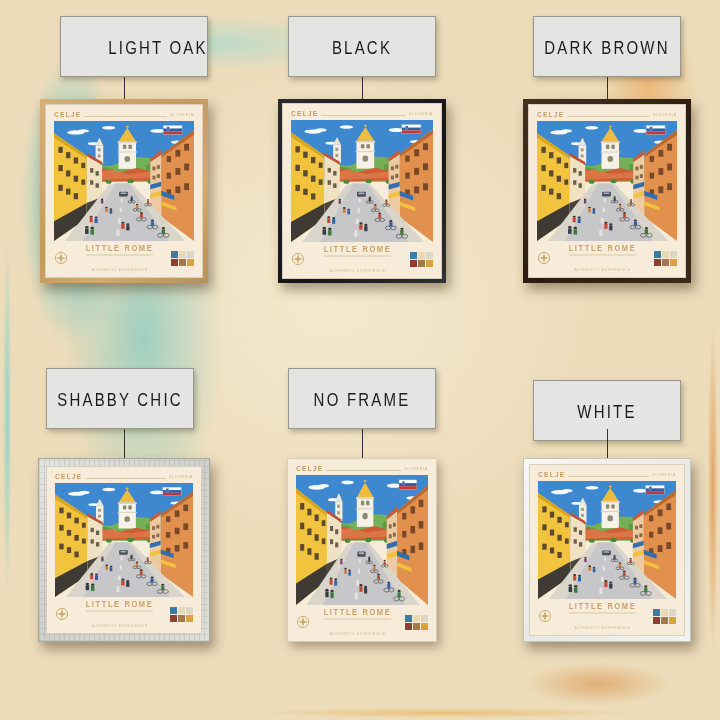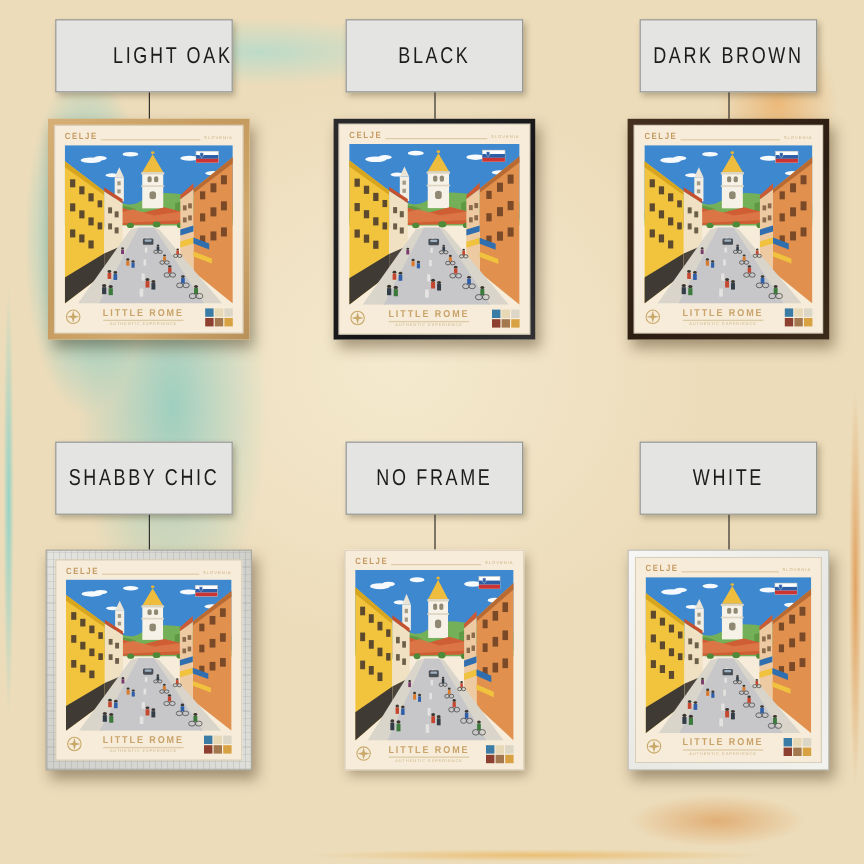--- a/index.html
+++ b/index.html
@@ -51,33 +51,33 @@
     display:flex;flex-direction:column;
     box-shadow:inset 0 0 0 1px rgba(90,70,40,.18);
   }
   .p-head{display:flex;align-items:center;gap:3px;margin:7px 9px 3px 9px;}
   .p-title{color:#c59a62;font-size:6.5px;letter-spacing:1.3px;font-weight:bold;transform:scaleY(1.15);white-space:nowrap;}
   .p-line{flex:1;border-bottom:1px solid #dccba6;height:1px;margin-top:2px;}
   .p-country{color:#cdb384;font-size:3.5px;letter-spacing:.8px;white-space:nowrap;}
   .scene{flex:1;margin:0 9px;display:block;width:calc(100% - 18px);}
   .p-foot{display:flex;align-items:center;margin:3px 9px 6px 9px;gap:4px;}
   .compass{flex:0 0 auto;}
-  .p-foot-mid{flex:1;display:flex;flex-direction:column;align-items:center;gap:1px;min-width:0;}
+  .p-foot-mid{flex:1;display:flex;flex-direction:column;align-items:center;gap:13px;min-width:0;}
   .p-sub{color:#c9a36a;font-size:7.5px;letter-spacing:1.6px;font-weight:bold;border-bottom:1px solid #dccba6;padding-bottom:1px;transform:scaleY(1.1);white-space:nowrap;}
   .p-subsub{color:#cfb88c;font-size:3.4px;letter-spacing:.7px;white-space:nowrap;}
   .swatches{flex:0 0 auto;display:grid;grid-template-columns:repeat(3,7px);grid-auto-rows:7px;gap:1px;}
   .sw{display:block;width:7px;height:7px;}
 </style>
 </head>
 <body>
 
 <div id="canvas">
 
   <div class="cell-group">
-    <div class="label-box" style="left: 46px; top: 16px; padding-left: 48px;">
+    <div class="label-box" style="left: 60px; top: 16px; padding-left: 48px;">
       <span class="label-text">LIGHT OAK</span>
     </div>
     <div class="connector" style="left: 124px; top: 77px; height: 22px;"></div>
     <div class="frame frame-light-oak" style="left: 40px; top: 99px;">
       <div class="poster">
         <div class="p-head">
           <span class="p-title">CELJE</span>
           <span class="p-line"></span>
           <span class="p-country">SLOVENIA</span>
         </div>
@@ -1138,21 +1138,21 @@
               <span class="sw" style="background: rgb(142, 64, 48);"></span>
               <span class="sw" style="background: rgb(163, 120, 78);"></span>
               <span class="sw" style="background: rgb(216, 162, 67);"></span>
             </div>
         </div>
       </div>
     </div>
   </div>
 
   <div class="cell-group">
-    <div class="label-box" style="left: 533px; top: 368px; align-items: center;">
+    <div class="label-box" style="left: 533px; top: 380px; align-items: center;">
       <span class="label-text">WHITE</span>
     </div>
     <div class="connector" style="left: 607px; top: 429px; height: 29px;"></div>
     <div class="frame frame-white" style="left: 523px; top: 458px;">
       <div class="poster">
         <div class="p-head">
           <span class="p-title">CELJE</span>
           <span class="p-line"></span>
           <span class="p-country">SLOVENIA</span>
         </div>

